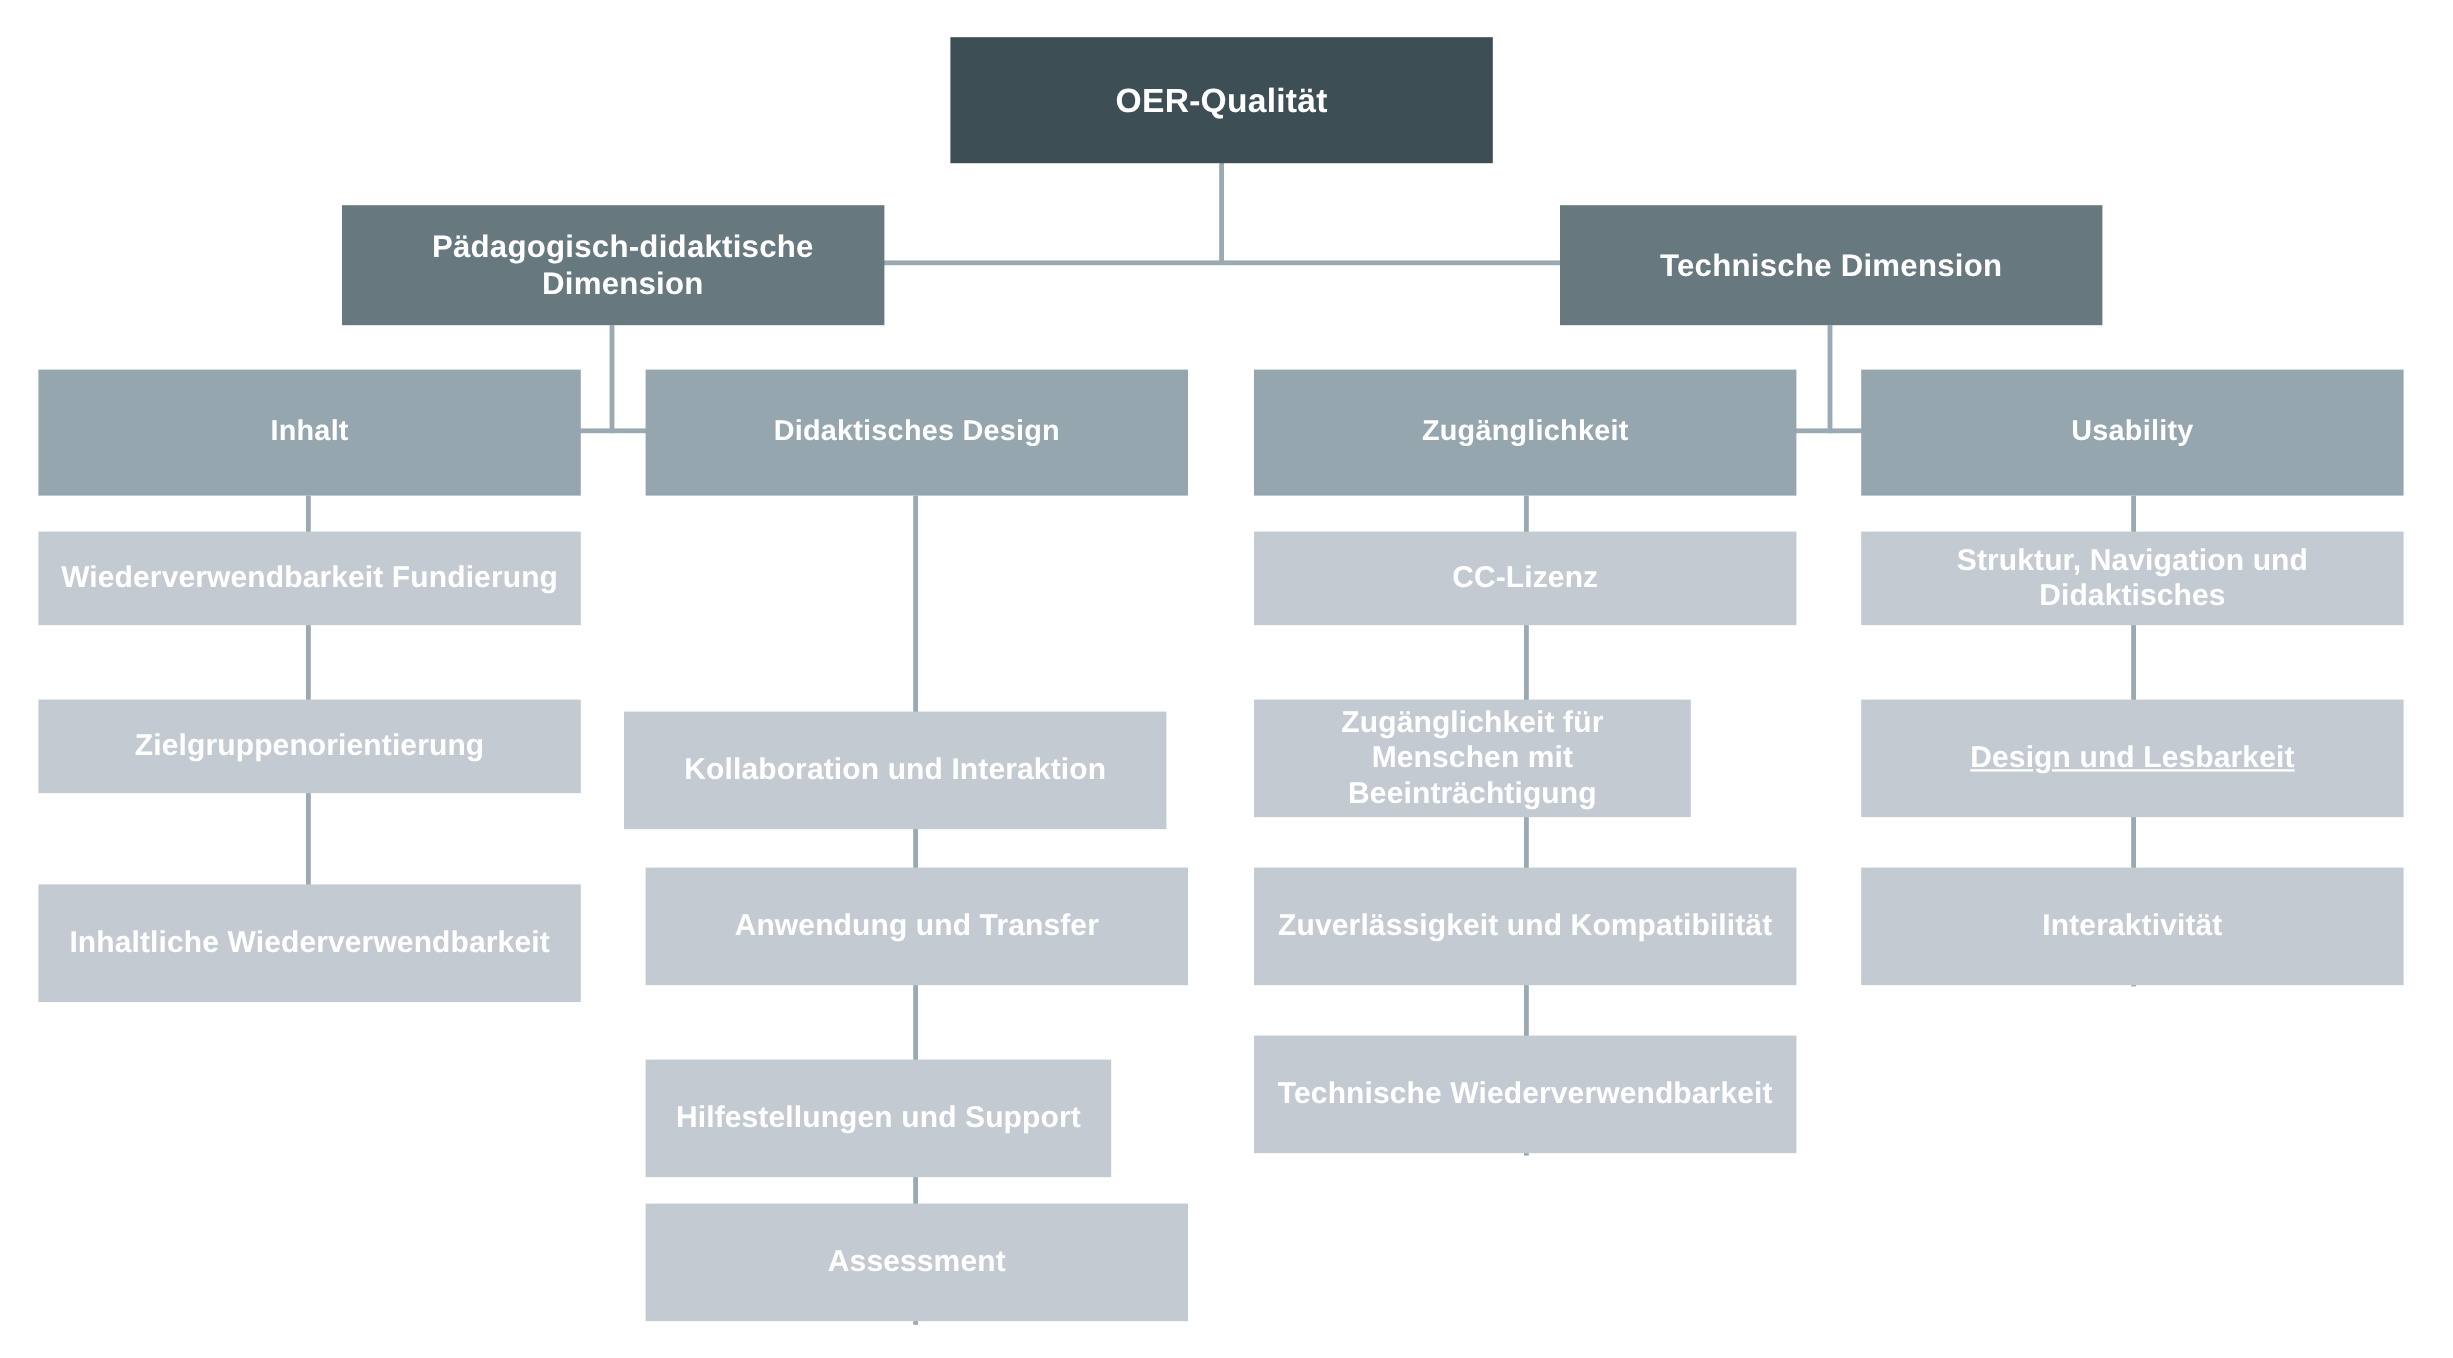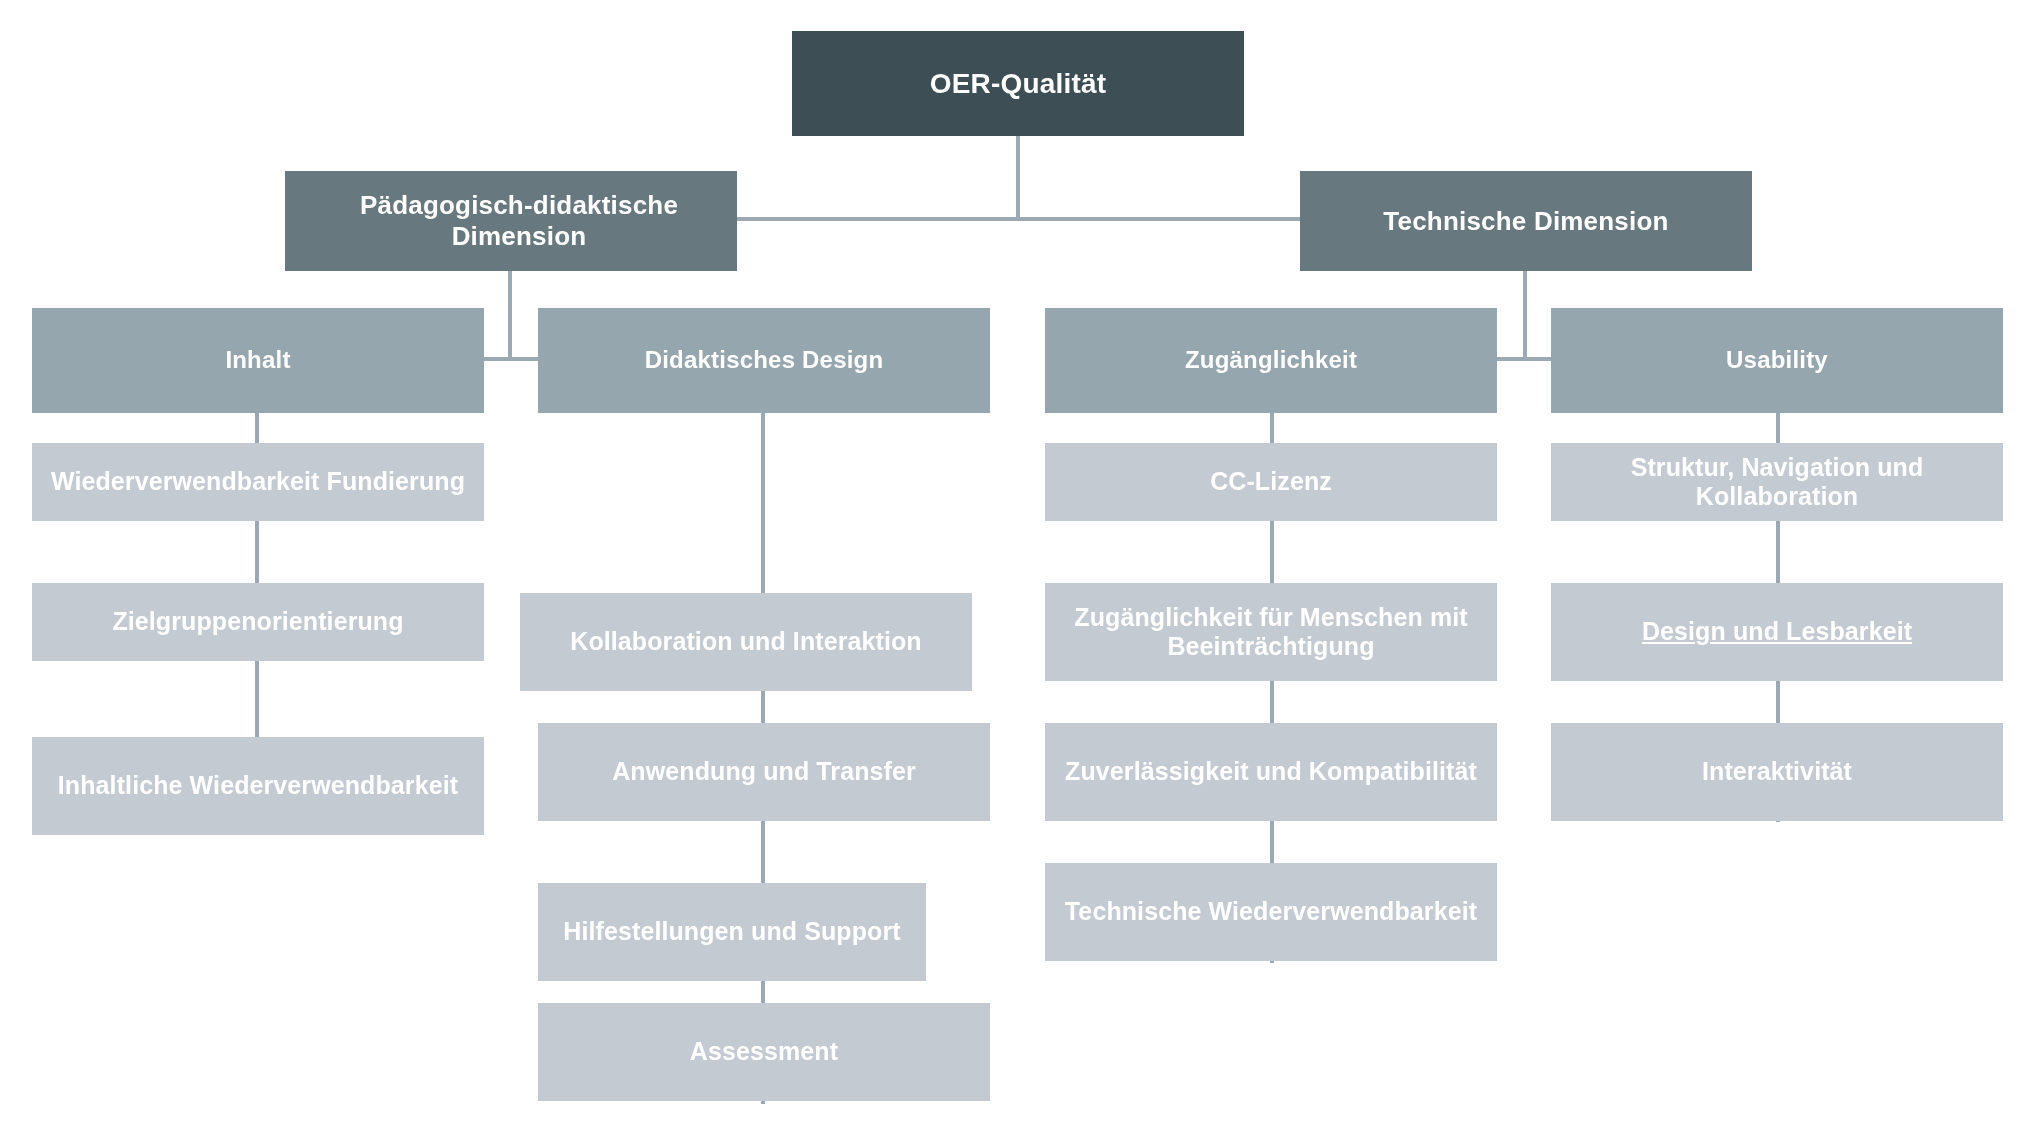--- a/index.html
+++ b/index.html
@@ -101,35 +101,35 @@
   <div class="node node-crit" style="left:538px; top:1003px; width:452px; height:98px;">
     <span>Assessment</span>
   </div>
 
   <div class="node node-cat" style="left:1045px; top:308px; width:452px; height:105px;">
     <span>Zugänglichkeit</span>
   </div>
   <div class="node node-crit" style="left:1045px; top:443px; width:452px; height:78px;">
     <span>CC-Lizenz</span>
   </div>
-  <div class="node node-crit" style="left:1045px; top:583px; width:452px; height:98px;">
+  <div class="node node-crit" style="left:1045px; top:583px; width:364px; height:98px;">
     <span>Zugänglichkeit für Menschen mit Beeinträchtigung</span>
   </div>
   <div class="node node-crit" style="left:1045px; top:723px; width:452px; height:98px;">
     <span>Zuverlässigkeit und Kompatibilität</span>
   </div>
   <div class="node node-crit" style="left:1045px; top:863px; width:452px; height:98px;">
     <span>Technische Wiederverwendbarkeit</span>
   </div>
 
   <div class="node node-cat" style="left:1551px; top:308px; width:452px; height:105px;">
     <span>Usability</span>
   </div>
   <div class="node node-crit" style="left:1551px; top:443px; width:452px; height:78px;">
-    <span>Struktur, Navigation und Kollaboration</span>
+    <span>Struktur, Navigation und Didaktisches</span>
   </div>
   <div class="node node-crit" style="left:1551px; top:583px; width:452px; height:98px;text-decoration:underline;">
     <span>Design und Lesbarkeit</span>
   </div>
   <div class="node node-crit" style="left:1551px; top:723px; width:452px; height:98px;">
     <span>Interaktivität</span>
   </div>
 
 </div>
 

